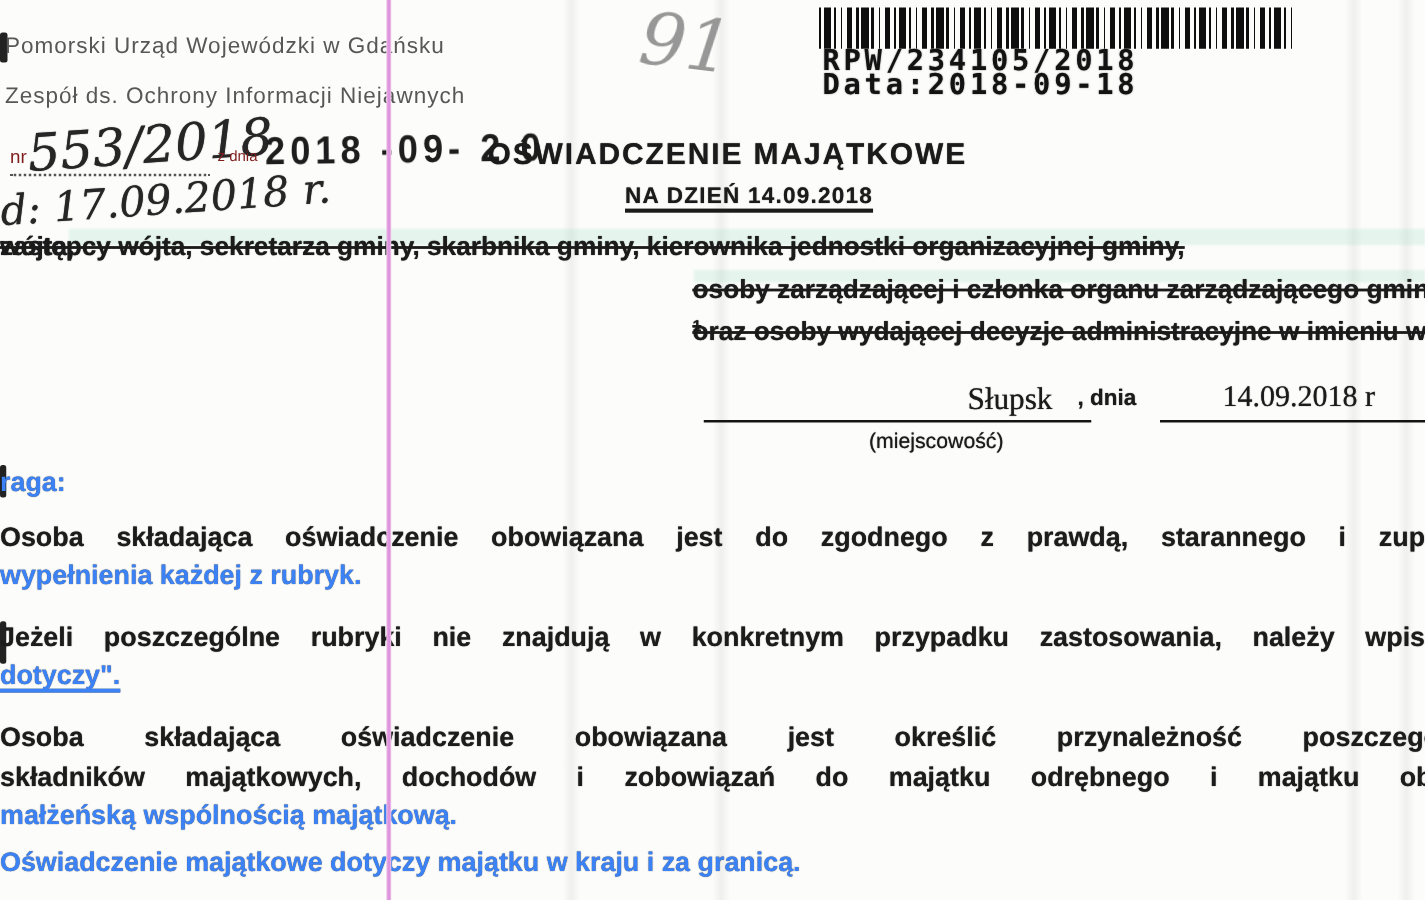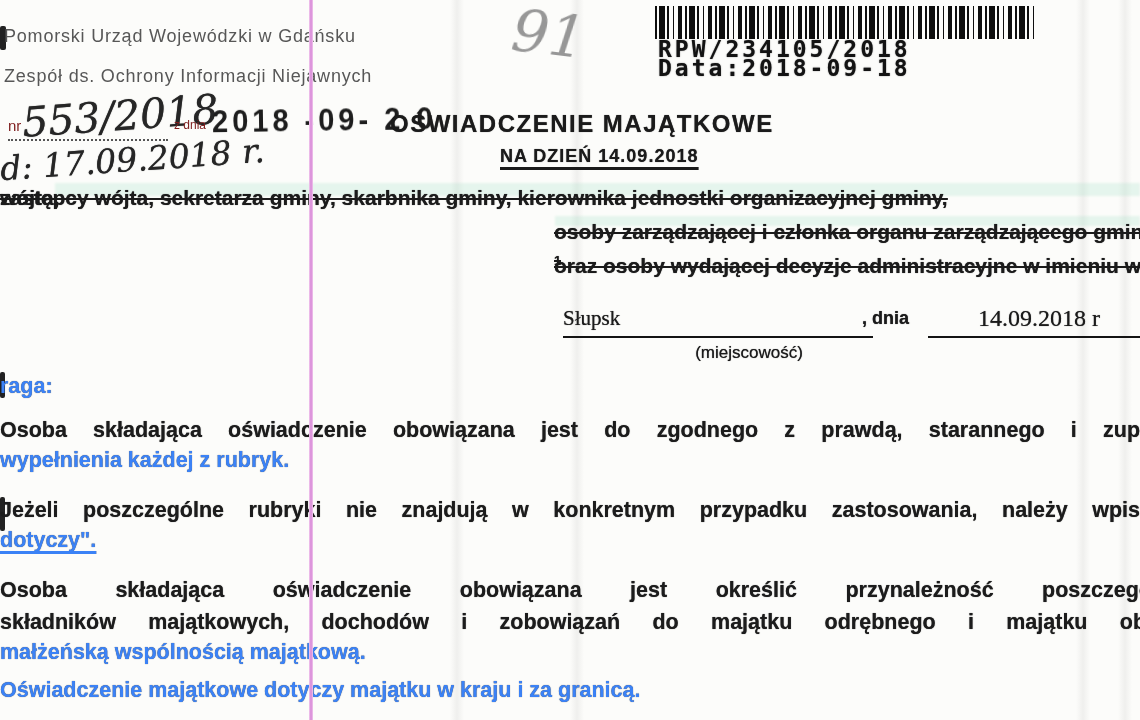--- a/index.html
+++ b/index.html
@@ -99,21 +99,21 @@
     <span class="strike">zastępcy wójta, sekretarza gminy, skarbnika gminy, kierownika jednostki organizacyjnej gminy,</span>
   </div>
   <div class="roles centerline soft" style="top:220px; margin-left:-16px;">
     <span class="strike">osoby zarządzającej i członka organu zarządzającego gminną osobą prawną</span>
   </div>
   <div class="roles centerline soft" style="top:254px; margin-left:-16px;">
     <span class="strike">oraz osoby wydającej decyzje administracyjne w imieniu wójta</span>
       <sup class="strike">1</sup>
   </div>
 
-  <div class="serif soft" style="left:563px; top:306px; width:310px; text-align:left; font-size:21px;">Słupsk</div>
+  <div class="serif soft" style="left:532px; top:306px; width:310px; text-align:right; font-size:25px;">Słupsk</div>
   <div class="uline" style="left:563px; top:336px; width:310px;"></div>
   <div class="soft" style="left:594px; top:343px; width:310px; text-align:center; font-size:17px;">(miejscowość)</div>
   <div class="soft" style="left:862px; top:308px; font-size:18px; font-weight:700; white-space:nowrap;">, dnia</div>
   <div class="serif soft" style="left:978px; top:305px; font-size:24px;">14.09.2018 r</div>
   <div class="uline" style="left:928px; top:336px; width:212px;"></div>
 
   <div class="body soft" style="left:0; top:376px;">raga:</div>
 
   <div class="bodyjust soft" style="top:418px;">Osoba składająca oświadczenie obowiązana jest do zgodnego z prawdą, starannego i zupe</div>
   <div class="body soft" style="left:0; top:450px;">wypełnienia każdej z rubryk.</div>

